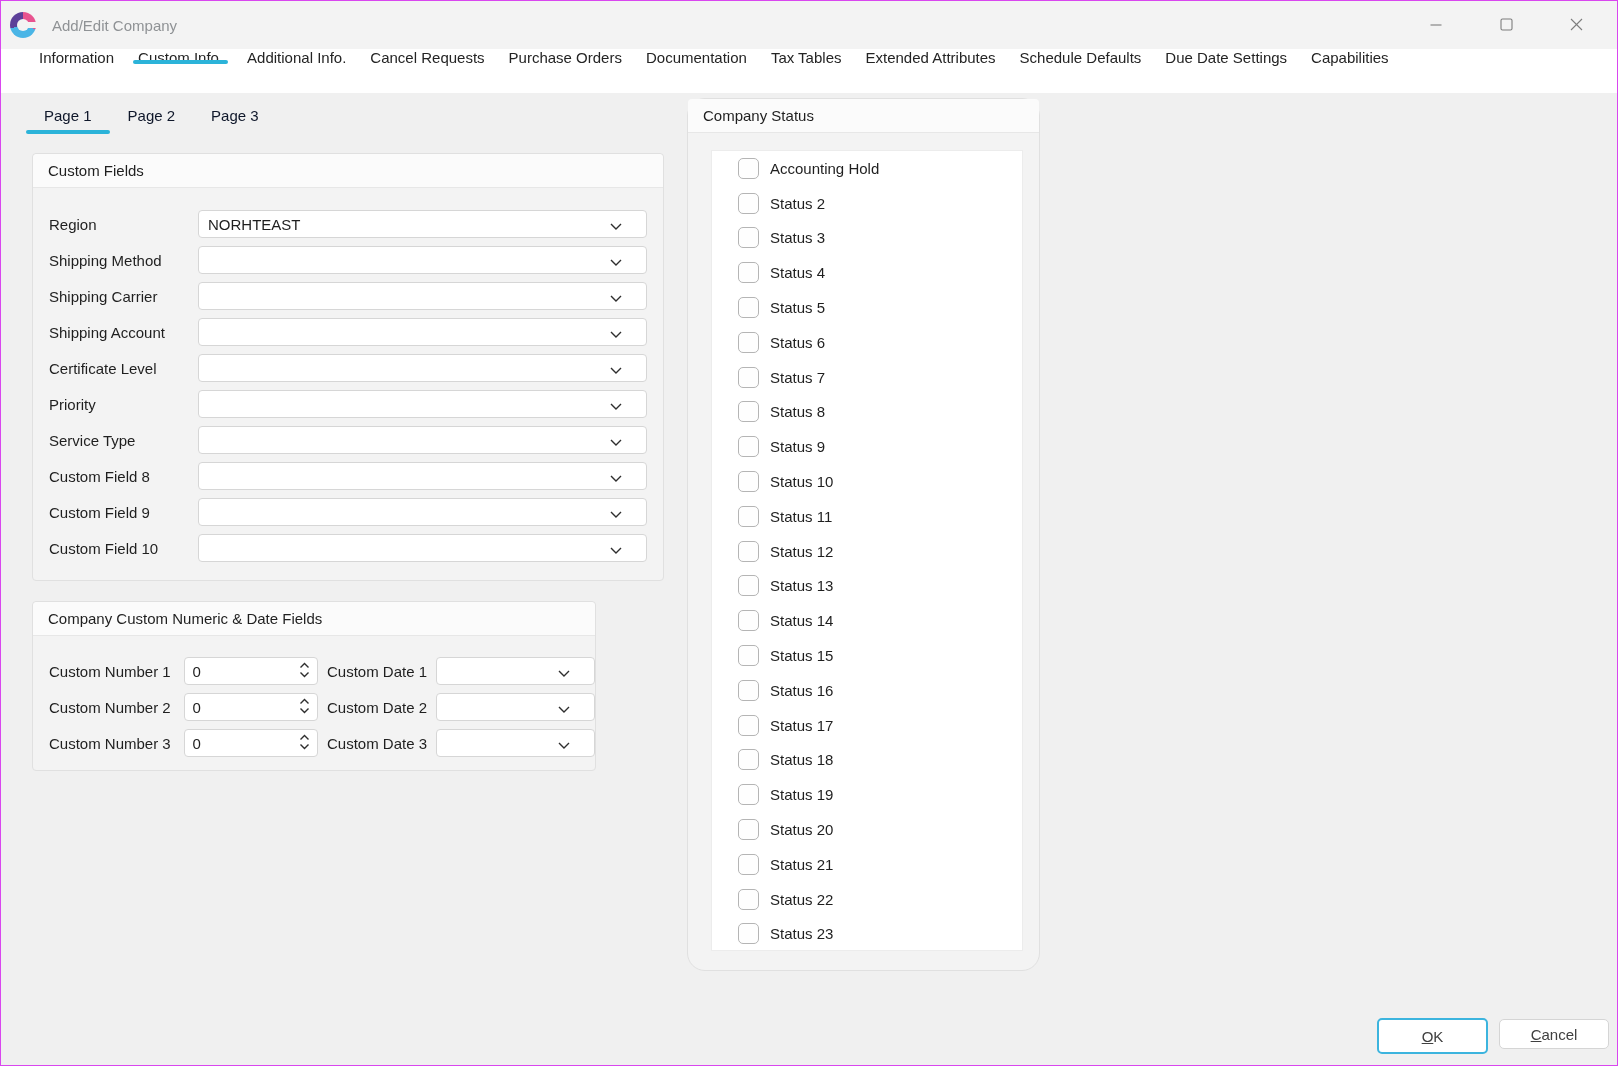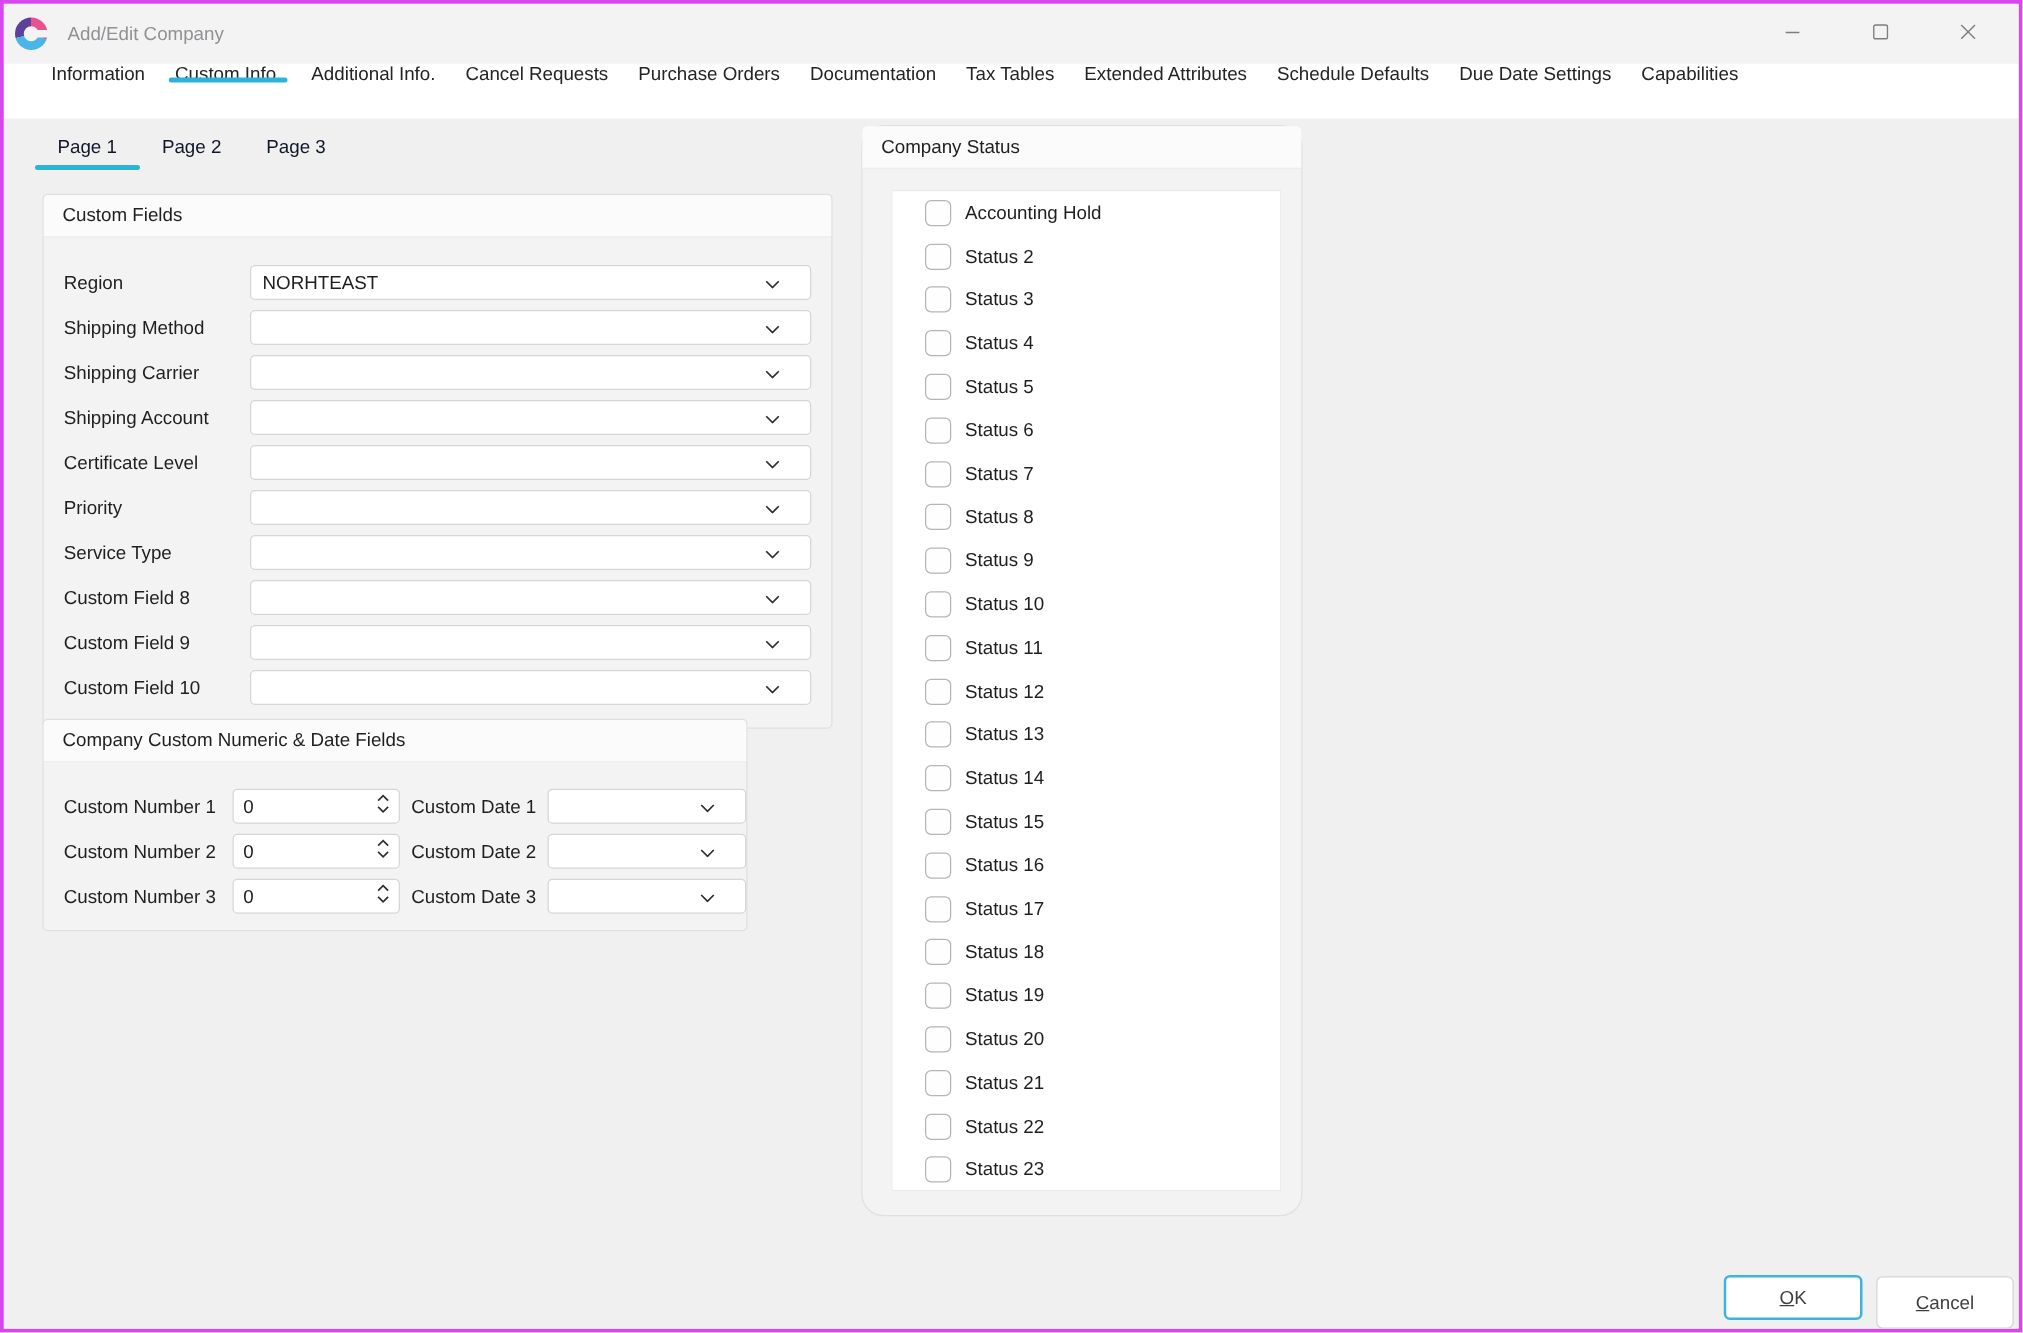--- a/index.html
+++ b/index.html
@@ -1,19 +1,19 @@
 <!DOCTYPE html>
 <html style="--accent: #2bb3d9;"><head>
 <meta charset="utf-8">
 <style>
   html,body { margin:0; padding:0; background:#d8d8d8; font-family:"Liberation Sans", sans-serif; }
   * { box-sizing:border-box; }
   .window {
     position:relative; width:1618px; height:1066px; background:#f0f0f0;
-    overflow:hidden; border:3px solid #d946ef; color:#1f1f1f; font-size:15px;
+    overflow:hidden; border:1px solid #d946ef; color:#1f1f1f; font-size:15px;
   }
   
   .titlebar {
     position:absolute; left:0; top:0; right:0; height:48px; background:#f3f3f3;
     display:flex; align-items:center;
   }
   .app-logo {
     width:26px; height:26px; margin-left:9px; border-radius:50%; position:relative; flex:0 0 auto;
     background:conic-gradient(from 0deg, #e8538f 0deg 110deg, #4ab5e6 110deg 255deg, #5c4099 255deg 360deg);
   }
@@ -41,21 +41,21 @@
     content:""; position:absolute; left:0; right:0; bottom:-5px; height:4px;
     border-radius:2px; background:var(--accent,#2bb3d9);
   }
   
   .panel { position:absolute; background:#f3f3f3; border:1px solid #e0e0e0; border-radius:4px; }
   .panel-header {
     height:34px; background:#fbfbfb; border-bottom:1px solid #e7e7e7;
     border-radius:4px 4px 0 0; display:flex; align-items:center; padding-left:15px; color:#1f1f1f;
   }
   #panel-custom-fields { left:31px; top:60px;  width:632px; height:428px; }
-  #panel-numeric-date  { left:31px; top:480px; width:564px; height:170px; }
+  #panel-numeric-date  { left:31px; top:508px; width:564px; height:170px; }
   #panel-status        { left:686px; top:5px;  width:353px; height:873px;border-radius:18px; }
   .panel-rows { padding-top:22px; }
   #panel-numeric-date .panel-rows { padding-top:21px; }
   .field-row { display:flex; align-items:center; height:28px; margin-bottom:8px; padding-left:16px; }
   .field-label { width:149px; color:#1f1f1f; }
   .select {
     height:28px; background:#ffffff; border:1px solid #d6d6d6; border-radius:4px;
     display:flex; align-items:center; justify-content:space-between; padding:0 24px 0 9px;
   }
   .select .select-value { color:#1f1f1f; white-space:nowrap; overflow:hidden; }
@@ -78,21 +78,21 @@
     width:21px; height:21px; border:1px solid #b5b5b5; border-radius:5px;
     background:#fefefe; margin-right:11px; flex:0 0 auto;
   }
   .status-label { color:#1f1f1f; }
   
   .btn {
     position:absolute; background:#ffffff; border-radius:5px;
     display:flex; align-items:center; justify-content:center; color:#404040;
   }
   #ok-button     { left:1376px; top:1017px; width:111px; height:36px; border:2px solid #3cb4de; }
-  #cancel-button { left:1498px; top:1018px; width:110px; height:42px; border:1px solid #d5d5d5; }
+  #cancel-button { left:1498px; top:1018px; width:110px; height:30px; border:1px solid #d5d5d5; }
   .btn-label { display:block; }
   .btn-label::first-letter { text-decoration:underline; }
 </style>
 </head>
 <body>
 
 <div class="window">
 
   <div class="titlebar">
     <div class="app-logo"></div>

